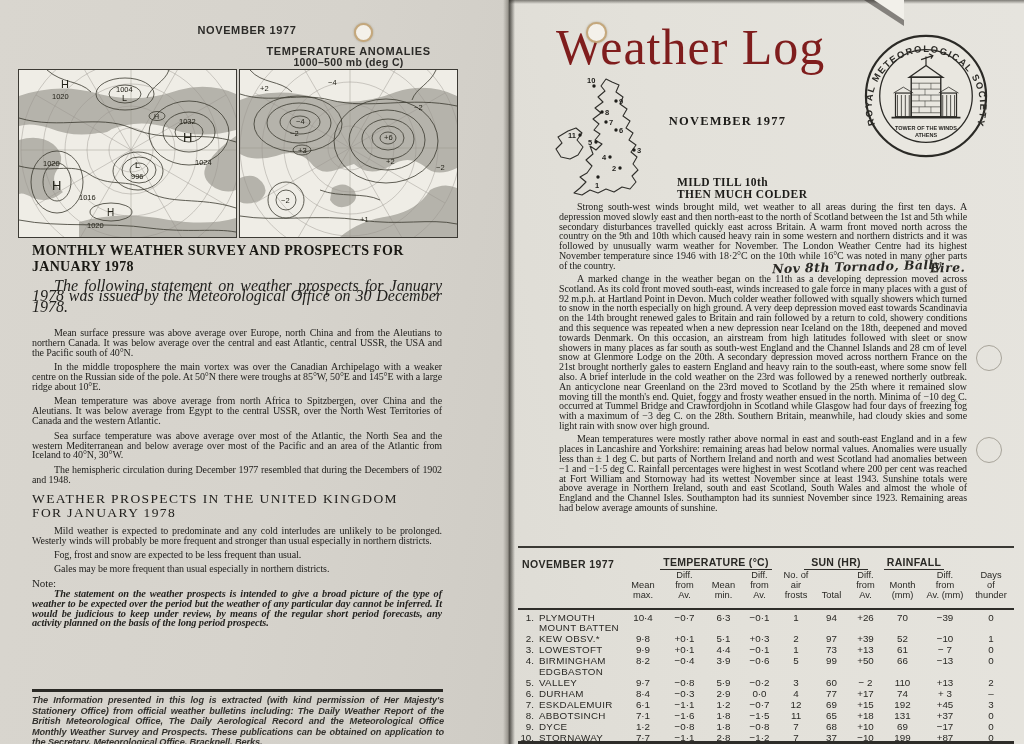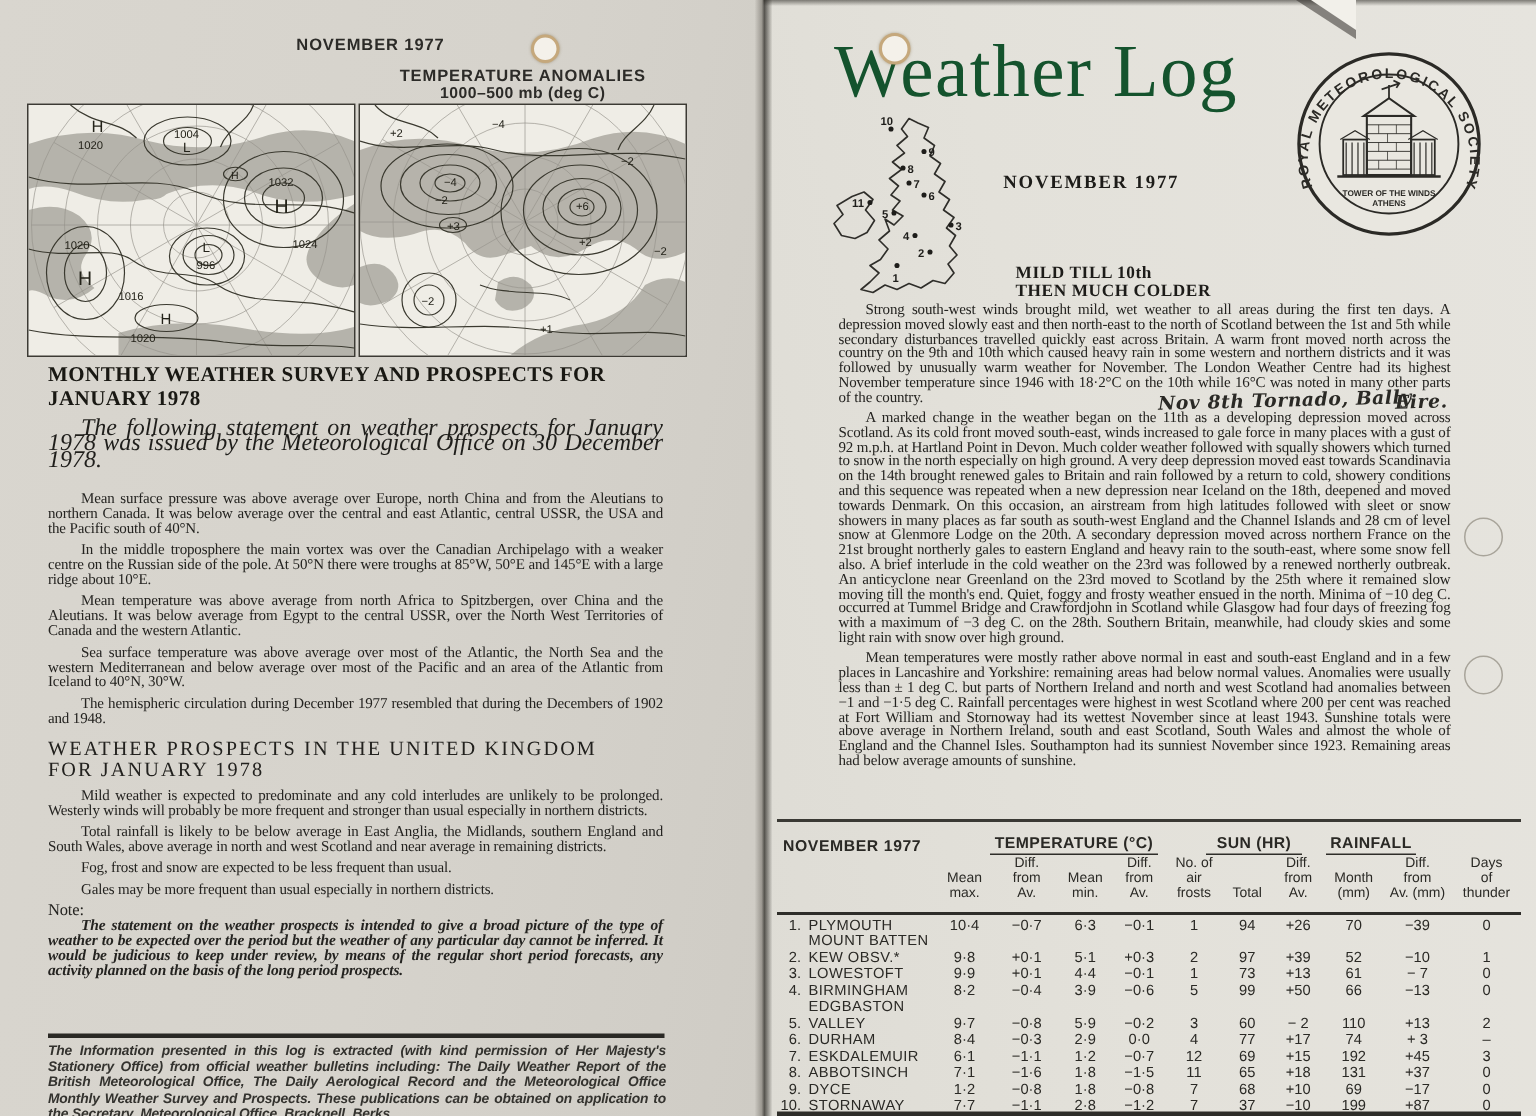--- a/index.html
+++ b/index.html
@@ -33,21 +33,21 @@
   .survey-head{position:absolute;left:32px;top:243px;width:372px;font-weight:bold;font-size:14px;line-height:15.5px;letter-spacing:.3px;color:#191813;}
   .intro-italic{position:absolute;left:32px;top:281px;width:410px;font-style:italic;font-size:16px;line-height:10.3px;text-align:justify;}
   .intro-italic .ind{display:inline-block;width:22px;}
   .note-label{text-indent:0 !important;margin-bottom:0 !important;font-size:11px;}
   .note-text{font-style:italic;font-weight:bold;margin-top:0 !important;font-size:10.3px;}
   .lp-rule{position:absolute;left:32px;top:689px;width:411px;height:2.6px;background:#2a2925;}
   .lp-footer{position:absolute;left:32px;top:695px;width:412px;font-family:"Liberation Sans",sans-serif;
     font-style:italic;font-weight:bold;font-size:9.2px;line-height:10.6px;text-align:justify;color:#33322e;letter-spacing:-.1px;}
 
   
-  .wl-title{position:absolute;left:556px;top:20px;width:300px;font-size:50px;line-height:54px;letter-spacing:1px;color:#14532d;}
+  .wl-title{position:absolute;left:556px;top:20px;width:300px;font-size:50px;line-height:54px;letter-spacing:1px;color:#7f1d1d;}
   .rp-date{position:absolute;left:655px;top:114px;width:145px;text-align:center;font-weight:bold;font-size:12.5px;letter-spacing:1.2px;color:#1d1c19;}
   .rp-headline{position:absolute;left:677px;top:176px;font-weight:bold;font-size:11.5px;line-height:12px;letter-spacing:.4px;color:#1d1c19;}
   .rp-flow{position:absolute;left:559px;top:202px;width:408px;text-align:justify;font-size:10px;line-height:9.8px;letter-spacing:-.1px;color:#242320;}
   .rp-flow p{margin:0 0 3.5px 0;text-indent:18px;}
   .handw{position:absolute;font-family:"DejaVu Serif",serif;font-style:italic;font-weight:bold;
     font-size:12.5px;color:#2a2925;transform:rotate(-1.5deg);letter-spacing:.4px;white-space:nowrap;}
 
   
   .logo{position:absolute;left:862px;top:32px;width:128px;height:128px;}
   
@@ -205,21 +205,20 @@
   <div class="intro-italic"><span class="ind"></span><span>The following statement on weather prospects for January 1978 was issued by the Meteorological Office on 30 December 1978.</span></div>
 
   <div class="lp-flow">
     <p>Mean surface pressure was above average over Europe, north China and from the Aleutians to northern Canada. It was below average over the central and east Atlantic, central USSR, the USA and the Pacific south of 40°N.</p>
     <p>In the middle troposphere the main vortex was over the Canadian Archipelago with a weaker centre on the Russian side of the pole. At 50°N there were troughs at 85°W, 50°E and 145°E with a large ridge about 10°E.</p>
     <p>Mean temperature was above average from north Africa to Spitzbergen, over China and the Aleutians. It was below average from Egypt to the central USSR, over the North West Territories of Canada and the western Atlantic.</p>
     <p>Sea surface temperature was above average over most of the Atlantic, the North Sea and the western Mediterranean and below average over most of the Pacific and an area of the Atlantic from Iceland to 40°N, 30°W.</p>
     <p>The hemispheric circulation during December 1977 resembled that during the Decembers of 1902 and 1948.</p>
     <p class="sec-head" style="width:366px;">WEATHER PROSPECTS IN THE UNITED KINGDOM FOR JANUARY 1978</p>
     <p>Mild weather is expected to predominate and any cold interludes are unlikely to be prolonged. Westerly winds will probably be more frequent and stronger than usual especially in northern districts.</p>
-    <p>Total rainfall is likely to be below average in East Anglia, the Midlands, southern England and South Wales, above average in north and west Scotland and near average in remaining districts.</p>
     <p>Fog, frost and snow are expected to be less frequent than usual.</p>
     <p>Gales may be more frequent than usual especially in northern districts.</p>
     <p class="note-label">Note:</p>
     <p class="note-text">The statement on the weather prospects is intended to give a broad picture of the type of weather to be expected over the period but the weather of any particular day cannot be inferred. It would be judicious to keep under review, by means of the regular short period forecasts, any activity planned on the basis of the long period prospects.</p>
   </div>
 
   <div class="lp-rule"></div>
   <div class="lp-footer">The Information presented in this log is extracted (with kind permission of Her Majesty's Stationery Office) from official weather bulletins including: The Daily Weather Report of the British Meteorological Office, The Daily Aerological Record and the Meteorological Office Monthly Weather Survey and Prospects. These publications can be obtained on application to the Secretary, Meteorological Office, Bracknell, Berks.</div>
 
   <div class="wl-title">Weather Log</div>

